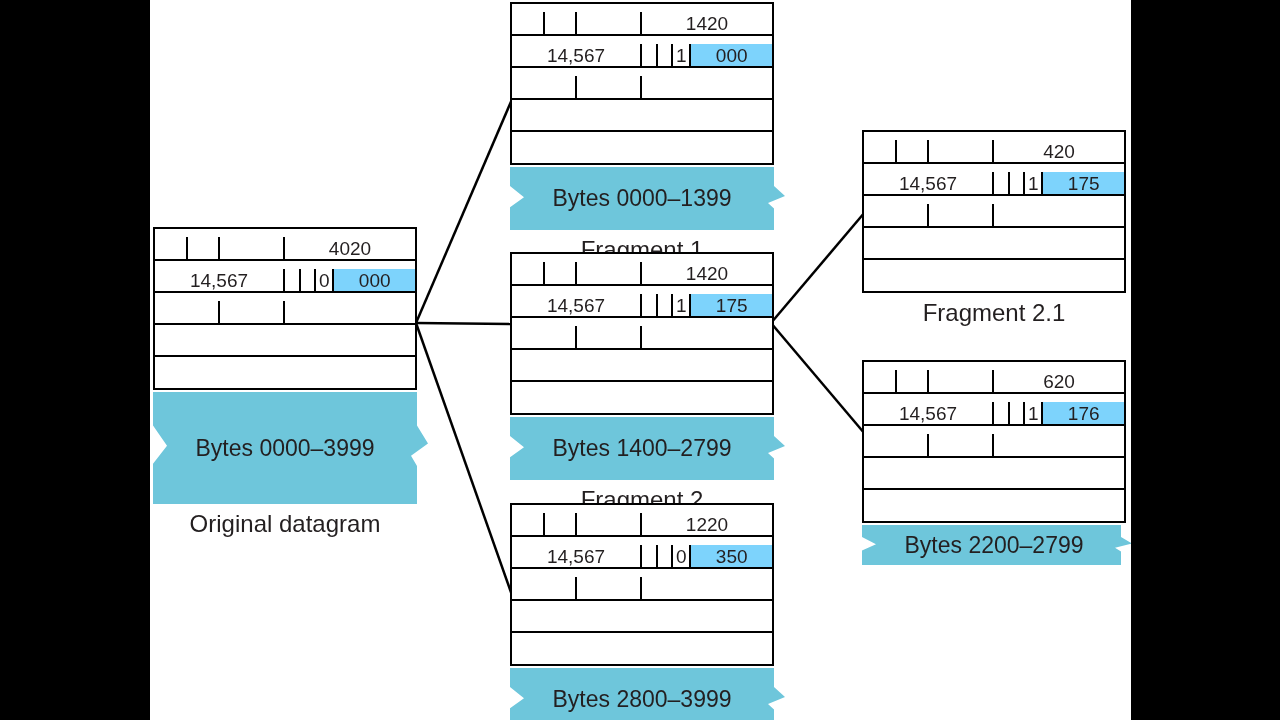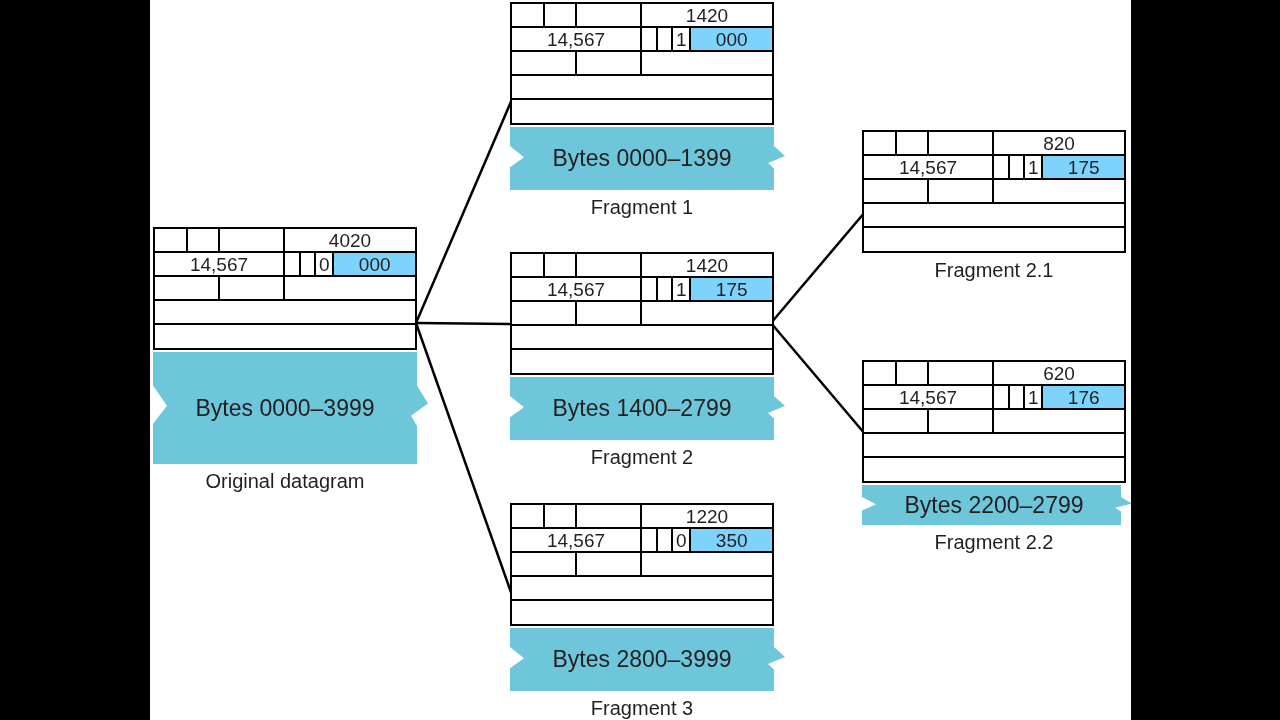--- a/index.html
+++ b/index.html
@@ -9,21 +9,21 @@
     font-family:"Liberation Sans", sans-serif;
     color:#231f20;
   }
   .canvas{position:absolute;left:150px;top:0;width:981px;height:720px;background:#ffffff;z-index:0;}
   .bar{position:absolute;top:0;height:720px;background:#000;z-index:3;}
   .bar.left{left:0;width:150px;}
   .bar.right{left:1131px;width:149px;}
   svg.wires{position:absolute;left:0;top:0;z-index:1;}
   .datagram{position:absolute;width:264px;z-index:2;}
   .hdr{border:2px solid #000;background:#fff;box-sizing:border-box;width:264px;}
-  .row{display:flex;height:24px;border-bottom:2px solid #000;box-sizing:border-box;}
+  .row{display:flex;height:24px;border-bottom:2px solid #000;box-sizing:border-box;margin-top:8px;}
   .row:last-child{height:23px;border-bottom:none;}
   .cell{border-right:2px solid #000;box-sizing:border-box;height:100%;
         display:flex;align-items:center;justify-content:center;
         font-size:19px;line-height:1;}
   .cell:last-child{border-right:none;}
   .c125{width:12.5%;}.c25{width:25%;}.c50{width:50%;}.c6{width:6%;}.c7{width:7%;}
   .cfill{flex:1;}
   .offset{background:#7dd3fc;text-align:right;}
   .band{
     margin-top:2px;width:275px;box-sizing:border-box;padding-right:11px;
@@ -36,21 +36,21 @@
       calc(100% - 11px) 30%,
       100% 46%,
       calc(100% - 17px) 57%,
       calc(100% - 11px) 66%,
       calc(100% - 11px) 100%,
       0 100%,
       0 64%,
       14px 48%,
       0 30%);
   }
-  .caption{margin-top:6px;width:264px;text-align:center;font-size:20px;}
+  .caption{margin-top:6px;width:264px;text-align:center;font-size:24px;}
 </style>
 </head>
 <body>
 
 <div class="canvas"></div>
 <div class="bar left"></div>
 <div class="bar right"></div>
 
 <svg class="wires" width="1280" height="720" viewBox="0 0 1280 720">
   <line x1="416" y1="323" x2="513" y2="97" stroke="#000" stroke-width="2.5"></line>
@@ -175,21 +175,21 @@
   </div>
   <div class="caption">Fragment 3</div>
 </div>
 
 <div class="datagram" style="left:862px;top:130px;">
   <div class="hdr">
     <div class="row">
       <div class="cell c125"></div>
       <div class="cell c125"></div>
       <div class="cell c25"></div>
-      <div class="cell c50">820</div>
+      <div class="cell c50">420</div>
     </div>
     <div class="row">
       <div class="cell c50">14,567</div>
       <div class="cell c6"></div>
       <div class="cell c6"></div>
       <div class="cell c7">1</div>
       <div class="cell cfill offset">175</div>
     </div>
     <div class="row">
       <div class="cell c25"></div>
@@ -221,14 +221,13 @@
       <div class="cell c25"></div>
       <div class="cell c25"></div>
       <div class="cell c50"></div>
     </div>
     <div class="row"></div>
     <div class="row"></div>
   </div>
   <div class="band" style="height:40px;width:270px;padding-right:6px;">
     <span>Bytes 2200–2799</span>
   </div>
-  <div class="caption">Fragment 2.2</div>
 </div>
 
 </body></html>

